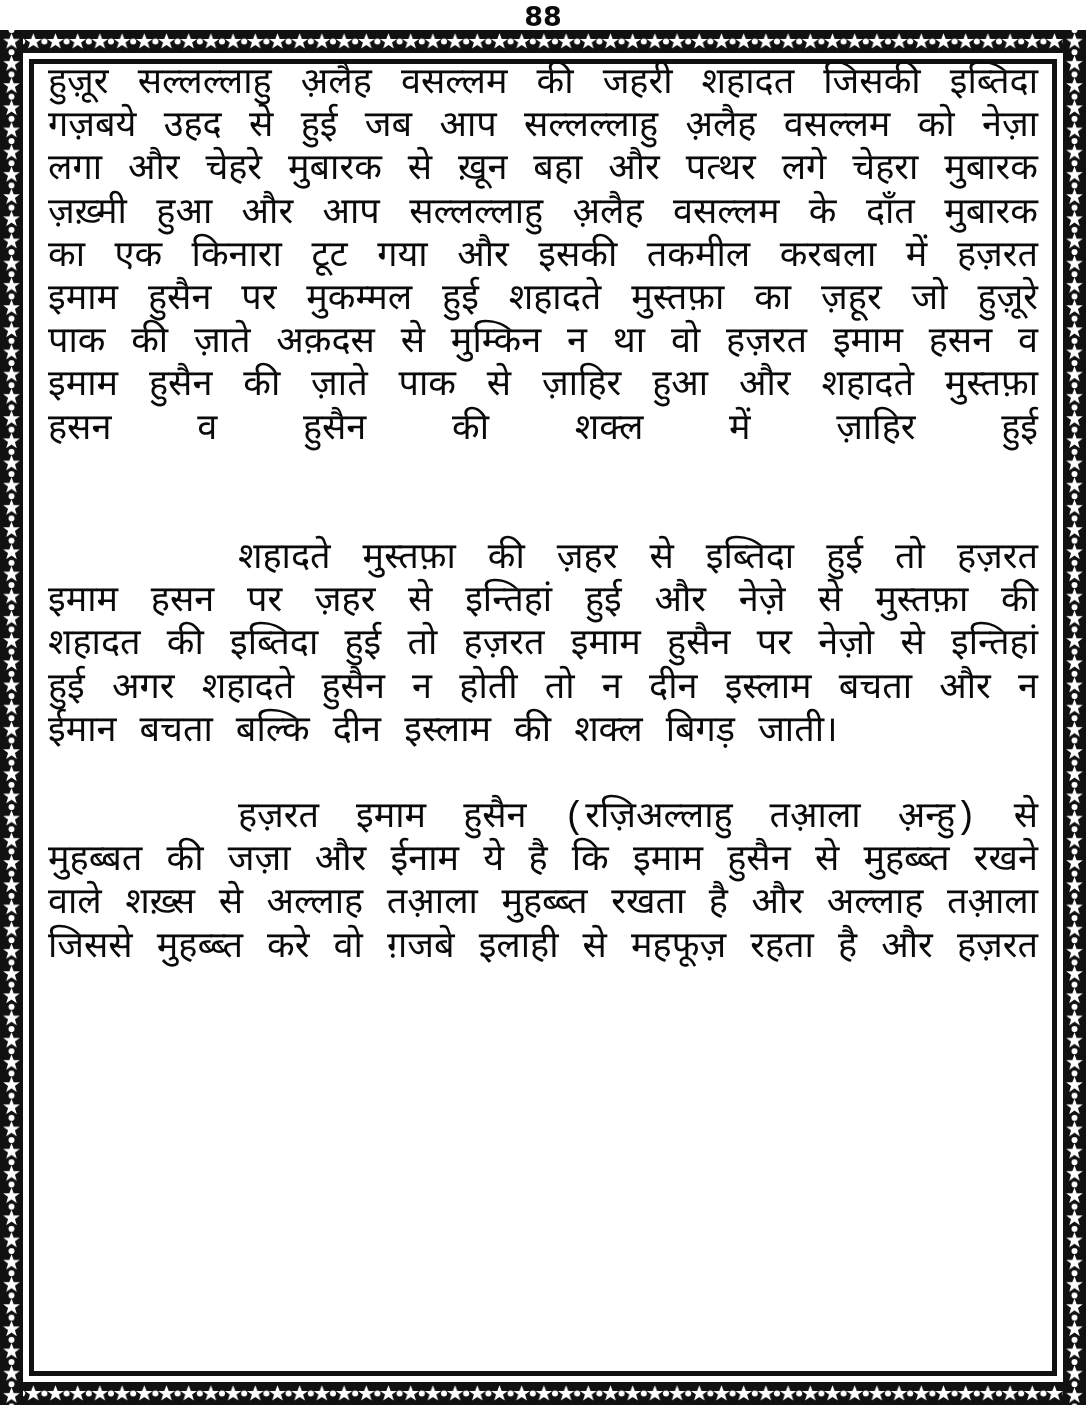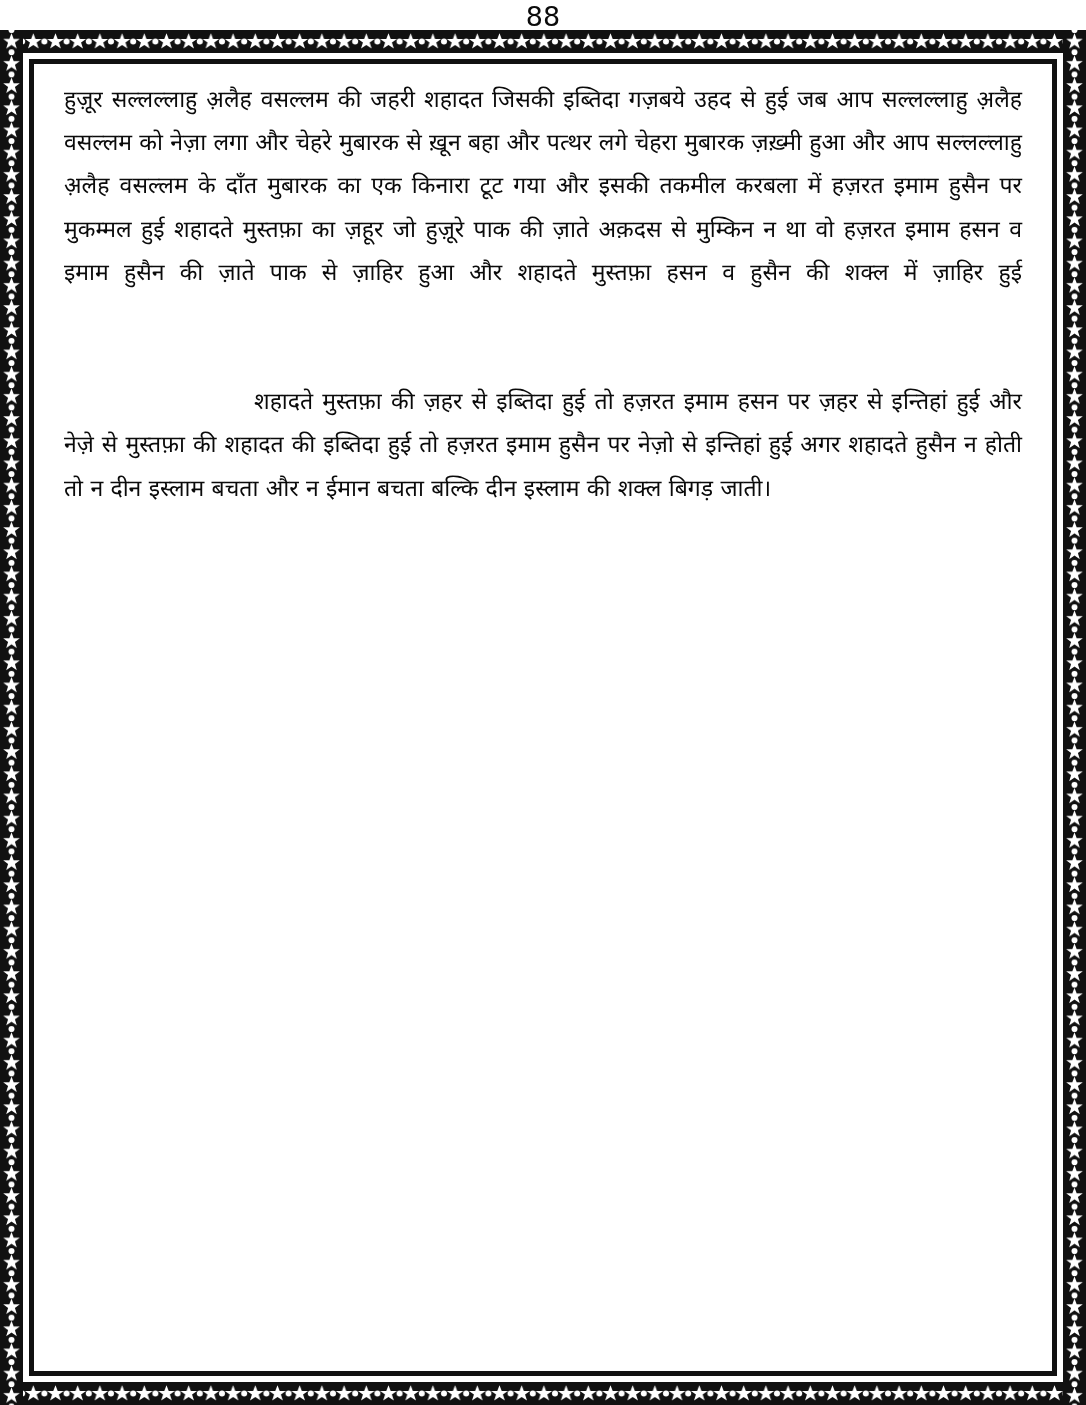--- a/index.html
+++ b/index.html
@@ -27,21 +27,21 @@
     width: 1086px;
     height: 32px;
     display: flex;
     align-items: center;
     justify-content: center;
   }
 
   .folio {
     font-family: "DejaVu Sans", sans-serif;
     font-size: 27px;
-    font-weight: 400;
+    font-weight: 700;
     line-height: 1;
     color: #0b0b0b;
     letter-spacing: 0px;
     user-select: none;
   }
 
   
   .border-frame {
     position: absolute;
     left: 0;
@@ -84,24 +84,24 @@
   
   .text-column {
     position: absolute;
     left: 48px;
     top: 62px;
     width: 990px;
     box-sizing: border-box;
   }
 
   .para {
-    margin: 16px;
+    margin: 0;
     padding: 0;
-    font-family: Liberation Sans, sans-serif;
-    font-size: 23px;
+    font-family: Liberation Mono, monospace;
+    font-size: 36px;
     line-height: 43.2px;
     color: #0a0a0a;
     text-align: justify;
     text-justify: inter-word;
     word-spacing: 0.04em;
     hyphens: none;
   }
 
   .para + .para {
     margin-top: 43px;
@@ -171,15 +171,16 @@
         <rect x="0" y="0" width="23" height="1375" fill="url(#starV)"></rect>
       </svg>
     </div>
 
     <div class="inner-rule"></div>
   </div>
 
   <div class="text-column">
     <p class="para justify-all">हुज़ूर सल्लल्लाहु अ़लैह वसल्लम की जहरी शहादत जिसकी इब्तिदा गज़बये उहद से हुई जब आप सल्लल्लाहु अ़लैह वसल्लम को नेज़ा लगा और चेहरे मुबारक से ख़ून बहा और पत्थर लगे चेहरा मुबारक ज़ख़्मी हुआ और आप सल्लल्लाहु अ़लैह वसल्लम के दाँत मुबारक का एक किनारा टूट गया और इसकी तकमील करबला में हज़रत इमाम हुसैन पर मुकम्मल हुई शहादते मुस्तफ़ा का ज़हूर जो हुज़ूरे पाक की ज़ाते अक़दस से मुम्किन न था वो हज़रत इमाम हसन व इमाम हुसैन की ज़ाते पाक से ज़ाहिर हुआ और शहादते मुस्तफ़ा हसन व हुसैन की शक्ल में ज़ाहिर हुई</p>
     <p class="para indented justify-all last-ragged">शहादते मुस्तफ़ा की ज़हर से इब्तिदा हुई तो हज़रत इमाम हसन पर ज़हर से इन्तिहां हुई और नेज़े से मुस्तफ़ा की शहादत की इब्तिदा हुई तो हज़रत इमाम हुसैन पर नेज़ो से इन्तिहां हुई अगर शहादते हुसैन न होती तो न दीन इस्लाम बचता और न ईमान बचता बल्कि दीन इस्लाम की शक्ल बिगड़ जाती।</p>
+    <p class="para indented justify-all">हज़रत इमाम हुसैन (रज़िअल्लाहु तआ़ला अ़न्हु) से मुहब्बत की जज़ा और ईनाम ये है कि इमाम हुसैन से मुहब्ब्त रखने वाले शख़्स से अल्लाह तआ़ला मुहब्ब्त रखता है और अल्लाह तआ़ला जिससे मुहब्ब्त करे वो ग़जबे इलाही से महफूज़ रहता है और हज़रत</p>
   </div>
 
 </div>
 
 </body></html>

